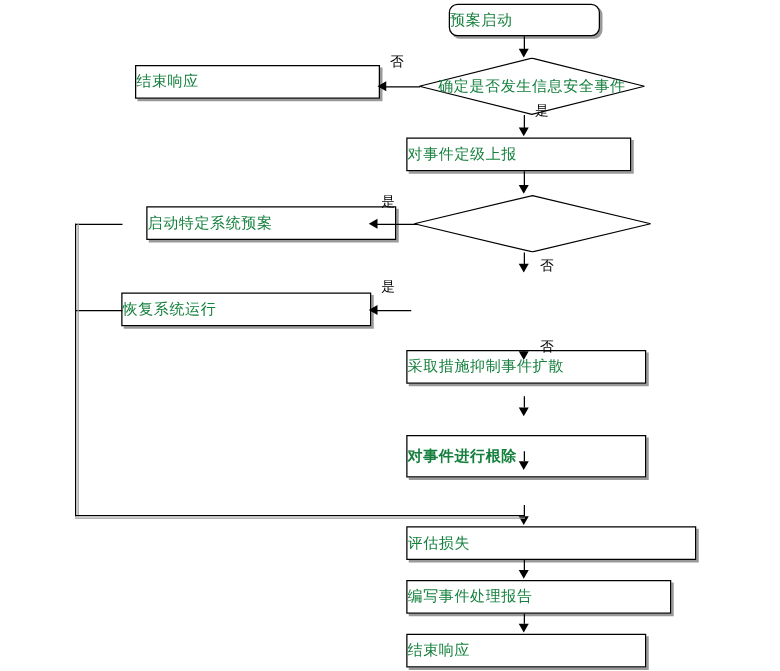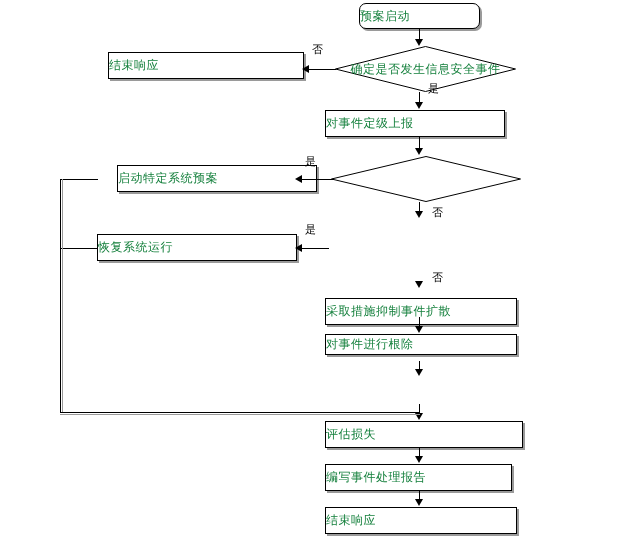--- a/index.html
+++ b/index.html
@@ -131,34 +131,34 @@
 
   <div class="node box" style="left:97px; top:165px; width:200px; height:27px;margin-left:20px;">
     <span>启动特定系统预案</span>
   </div>
 
 
   <div class="node box" style="left:97px; top:234px; width:200px; height:27px;">
     <span>恢复系统运行</span>
   </div>
 
-  <div class="node box" style="left:325px; top:298px; width:192px; height:27px;">
+  <div class="node box" style="left:325px; top:280px; width:192px; height:27px;">
     <span>采取措施抑制事件扩散</span>
   </div>
 
-  <div class="node box" style="left:325px; top:334px; width:192px; height:21px;">
+  <div class="node box" style="left:325px; top:348px; width:192px; height:34px;font-weight:bold;">
     <span>对事件进行根除</span>
   </div>
 
 
-  <div class="node box" style="left:325px; top:421px; width:198px; height:27px;">
+  <div class="node box" style="left:325px; top:421px; width:232px; height:27px;">
     <span>评估损失</span>
   </div>
 
-  <div class="node box" style="left:325px; top:464px; width:187px; height:27px;">
+  <div class="node box" style="left:325px; top:464px; width:212px; height:27px;">
     <span>编写事件处理报告</span>
   </div>
 
   <div class="node box" style="left:325px; top:507px; width:192px; height:27px;">
     <span>结束响应</span>
   </div>
 
   <div class="line-v" style="left:419px; top:29px; height:11px;"></div>
   <div class="arrow down" style="left:415px; top:39px;"></div>
 

